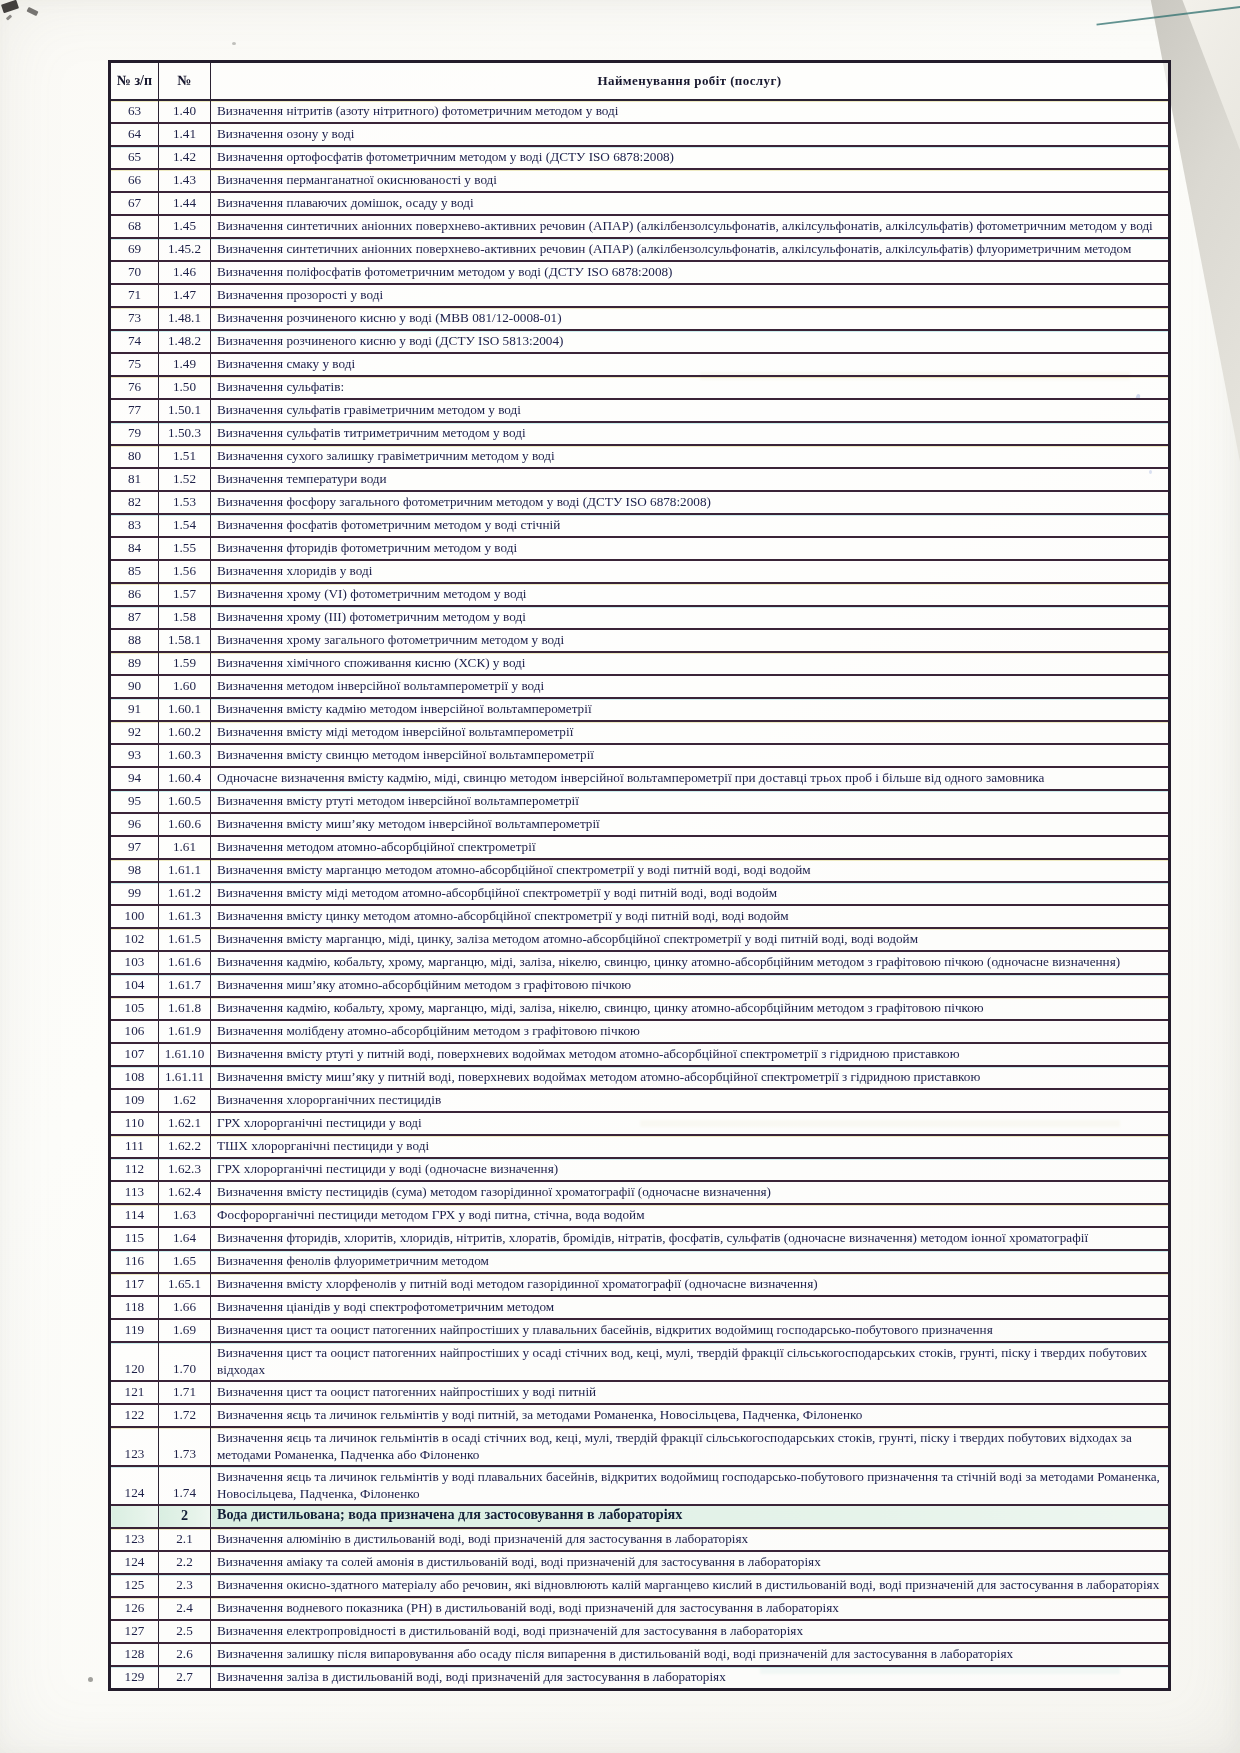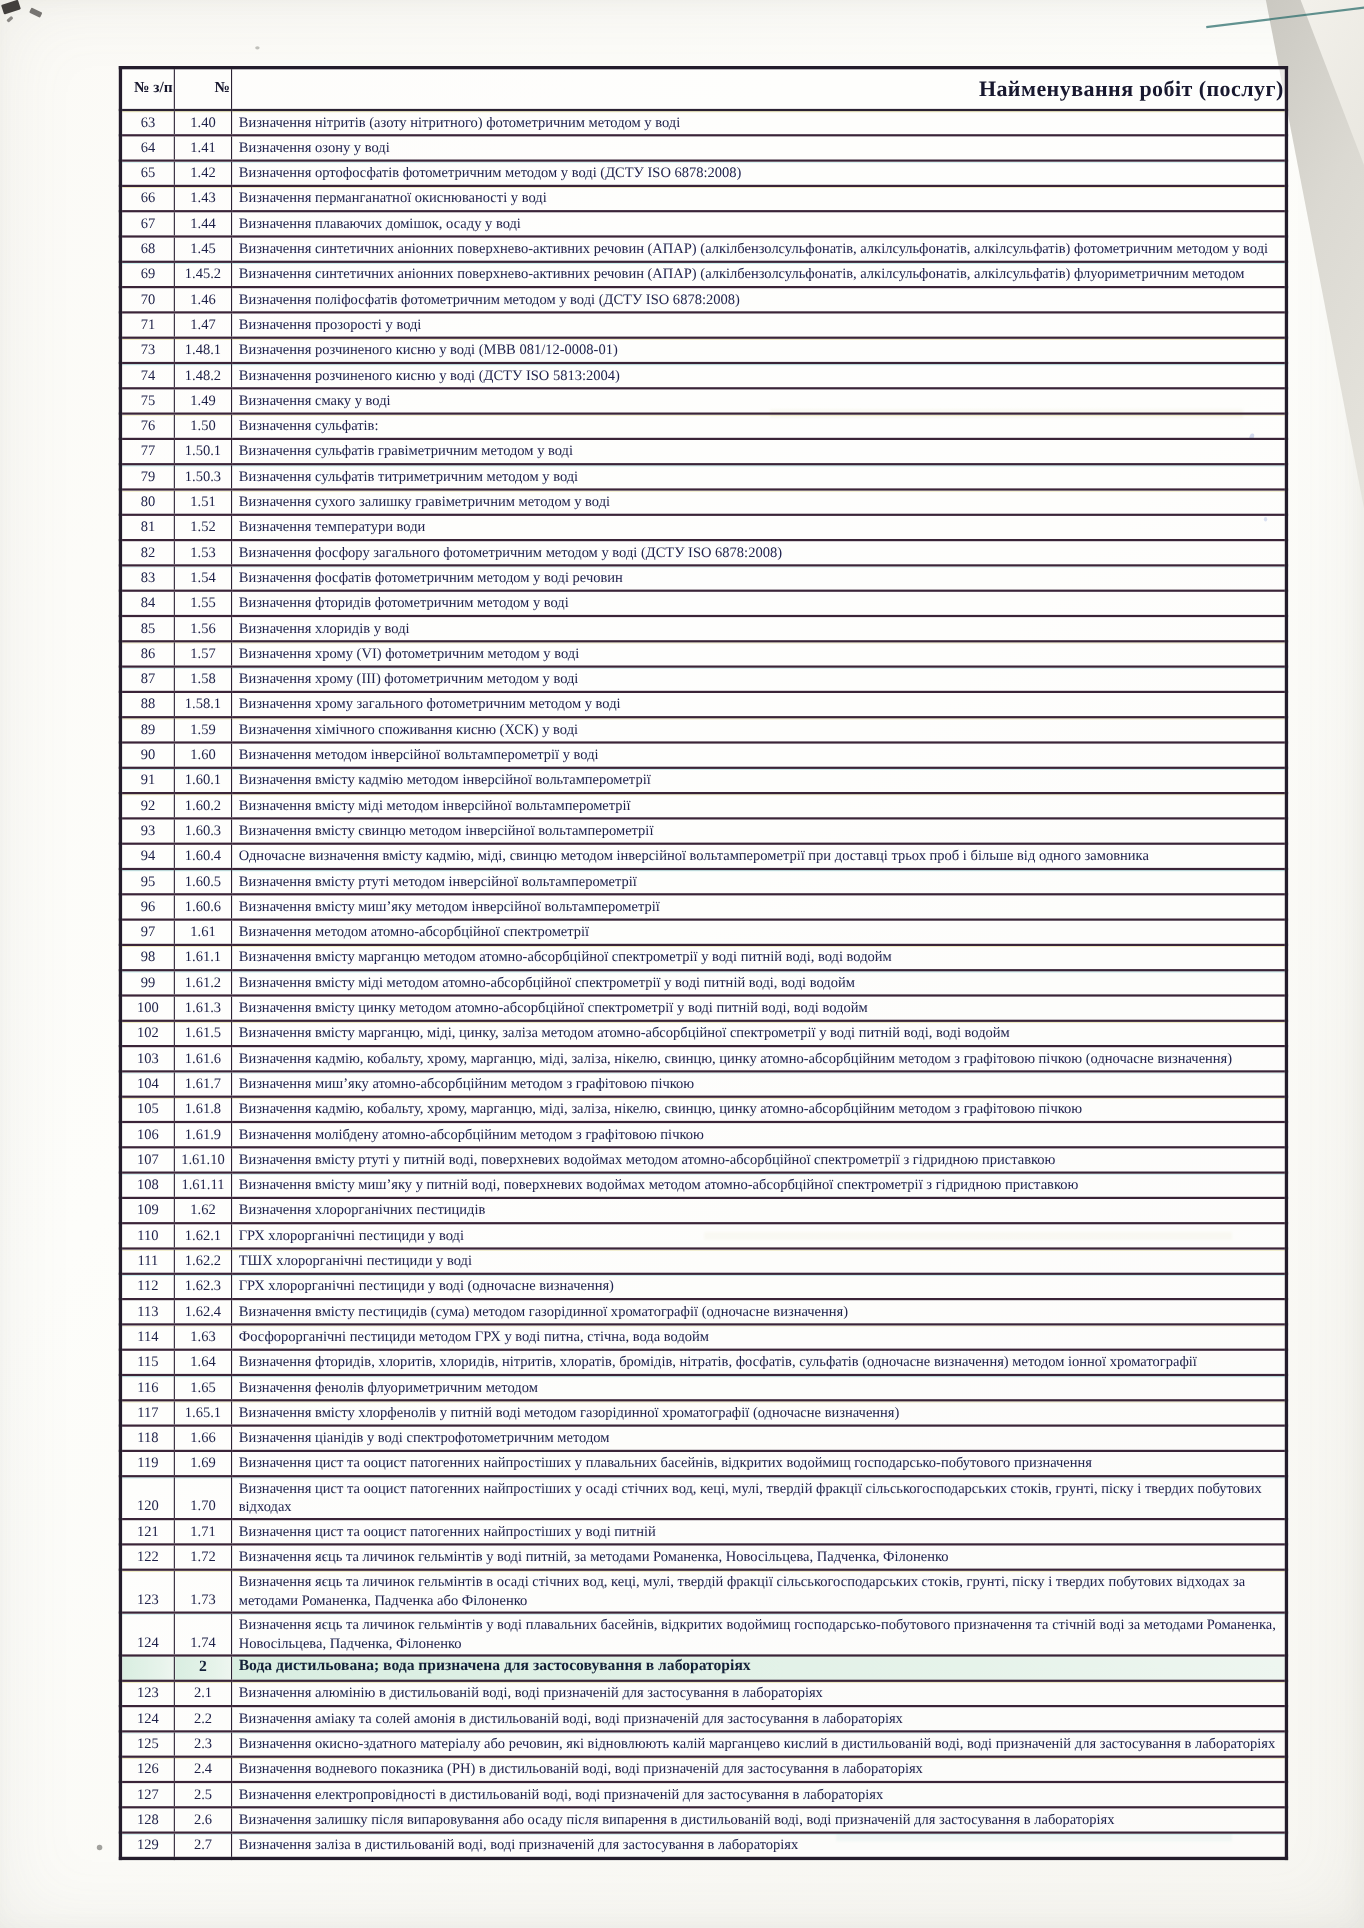--- a/index.html
+++ b/index.html
@@ -38,24 +38,24 @@
   
   table.services{
     position:absolute;left:108px;top:60px;width:1063px;
     border-collapse:collapse;table-layout:fixed;
     border:3px solid #241d2c;
     background:rgba(255,255,255,.55);
   }
   col.c-idx{width:49px;} col.c-code{width:52px;}
   th,td{border:1.6px solid #2b2233;}
   thead th{
-    height:34px;font-weight:bold;text-align:right;vertical-align:middle;
+    height:34px;font-weight:bold;text-align:center;vertical-align:middle;
     font-size:14px;color:#18182f;border-bottom-width:2.4px;
   }
-  thead th.name{font-size:20px;letter-spacing:.4px;margin-left:15px;}
+  thead th.name{font-size:13px;letter-spacing:.4px;margin-left:15px;}
   tbody td{
     border-top-width:2.1px;border-top-color:#3a2438;
     font-size:13.2px;line-height:17px;padding:1px 4px 2px;
     height:17px;
   }
   td.idx,td.code{text-align:center;vertical-align:bottom;padding-bottom:3px;color:#1d2048;}
   td.txt{vertical-align:top;padding-left:6px;padding-right:8px;}
   tbody tr:nth-child(3n+1) td{box-shadow:inset 0 1px 0 rgba(214,202,96,.38);}
   tbody tr:nth-child(4n+3) td{box-shadow:inset 0 1px 0 rgba(96,204,204,.32);}
   tr.section td{
@@ -184,21 +184,21 @@
         <td class="txt">Визначення температури води</td>
       </tr>
       <tr>
         <td class="idx">82</td>
         <td class="code">1.53</td>
         <td class="txt">Визначення фосфору загального фотометричним методом у воді (ДСТУ ISO 6878:2008)</td>
       </tr>
       <tr>
         <td class="idx">83</td>
         <td class="code">1.54</td>
-        <td class="txt">Визначення фосфатів фотометричним методом у воді речовин</td>
+        <td class="txt">Визначення фосфатів фотометричним методом у воді стічній</td>
       </tr>
       <tr>
         <td class="idx">84</td>
         <td class="code">1.55</td>
         <td class="txt">Визначення фторидів фотометричним методом у воді</td>
       </tr>
       <tr>
         <td class="idx">85</td>
         <td class="code">1.56</td>
         <td class="txt">Визначення хлоридів у воді</td>

